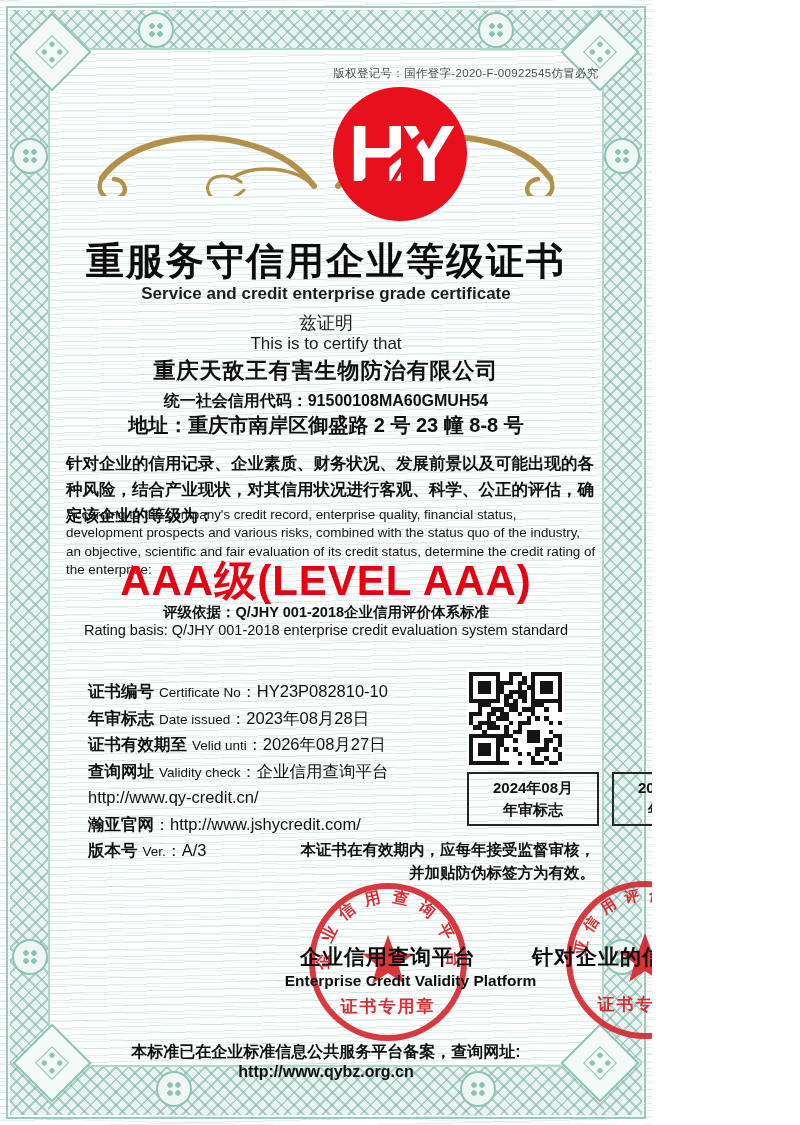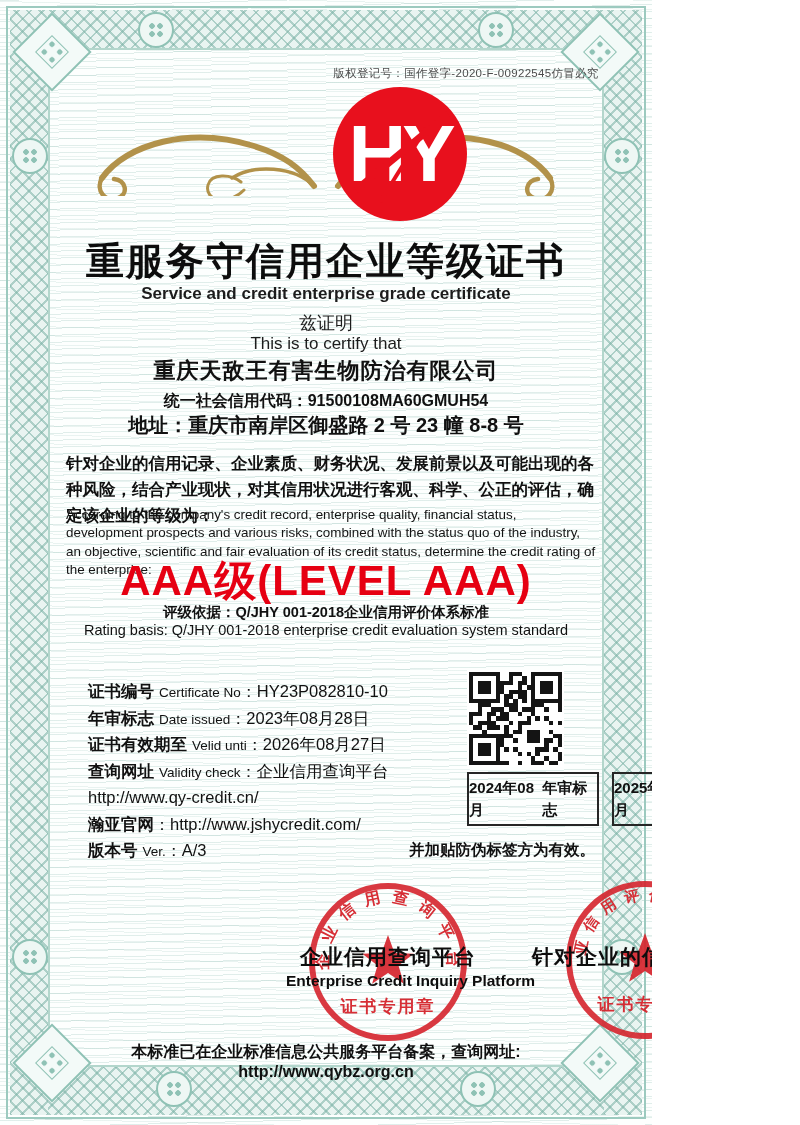--- a/index.html
+++ b/index.html
@@ -59,21 +59,21 @@
   .dl-sep{font-size:16px;}
   .dl-val{font-size:16.5px;}
   
   .qr{position:absolute;left:467px;top:670px;width:97px;height:97px;background:#fff;
     display:grid;grid-template-columns:repeat(21,1fr);grid-template-rows:repeat(21,1fr);padding:2px;box-sizing:border-box;}
   .qr .q{background:#141414;}
   .qr-note{position:absolute;left:574px;top:668px;width:170px;font-size:14.5px;font-weight:600;
     line-height:24.5px;text-align:justify;color:#101010;}
   
   .annual-row{position:absolute;left:467px;top:772px;display:flex;gap:13px;}
-  .annual-box{width:128px;height:50px;border:2px solid #262626;display:flex;flex-direction:row;
+  .annual-box{width:128px;height:50px;border:2px solid #262626;display:flex;flex-direction:column;
     align-items:center;justify-content:center;font-size:15px;font-weight:600;line-height:22px;background:transparent;}
   .supervision{position:absolute;right:57px;top:838px;text-align:right;font-size:15.5px;
     font-weight:600;line-height:23px;color:#101010;}
   
   .stamp{position:absolute;z-index:1;}
   .stamp.sl{left:306px;top:880px;} .stamp.sr{left:563px;top:878px;}
   .org{position:absolute;z-index:2;text-align:center;color:#0d0d0d;}
   .org-zh{font-size:21px;font-weight:700;letter-spacing:1px;}
   .org-en{font-size:15.5px;font-weight:600;}
   .org.l1{left:258px;width:260px;top:943px;}
@@ -621,20 +621,21 @@
       <span>2024年08月</span>
       <span>年审标志</span>
     </div>
     <div class="annual-box">
       <span>2025年08月</span>
       <span>年审标志</span>
     </div>
   </div>
 
   <div class="supervision">
+    <div>本证书在有效期内，应每年接受监督审核，</div>
     <div>并加贴防伪标签方为有效。</div>
   </div>
 
   <svg class="stamp sl" width="164" height="164" viewBox="-82 -82 164 164">
     <circle r="76" fill="none" stroke="#d5242c" stroke-width="6" opacity="0.9"></circle>
     <polygon points="0,-27 6.5,-8.9 25.7,-8.3 10.5,3.4 15.9,21.8 0,11 -15.9,21.8 -10.5,3.4 -25.7,-8.3 -6.5,-8.9" fill="#d5242c" opacity="0.92"></polygon>
     <defs>
         <path id="arcL" d="M -60 0 A 60 60 0 0 1 60 0"></path>
       </defs>
     <text font-size="16" fill="#d5242c" font-weight="bold" letter-spacing="3" opacity="0.95">
@@ -648,18 +649,18 @@
     <defs>
         <path id="arcR" d="M -60 0 A 60 60 0 0 1 60 0"></path>
       </defs>
     <text font-size="15" fill="#d5242c" font-weight="bold" letter-spacing="2" opacity="0.95">
       <textPath href="#arcR" startOffset="50%" text-anchor="middle">瀚 亚 信 用 评 估 有 限 公 司</textPath>
     </text>
     <text x="0" y="50" text-anchor="middle" font-size="17" font-weight="bold" fill="#d5242c" letter-spacing="2" opacity="0.95">证书专用章</text>
   </svg>
 
   <div class="org l1 org-zh">企业信用查询平台</div>
-  <div class="org l2 org-en">Enterprise Credit Inquiry Platform</div>
+  <div class="org l2 org-en">Enterprise Credit Validity Platform</div>
   <div class="org r1 org-zh">针对企业的信用记录</div>
 
   <div class="center footer">本标准已在企业标准信息公共服务平台备案，查询网址: http://www.qybz.org.cn</div>
 
 </div>
 
 </body></html>

